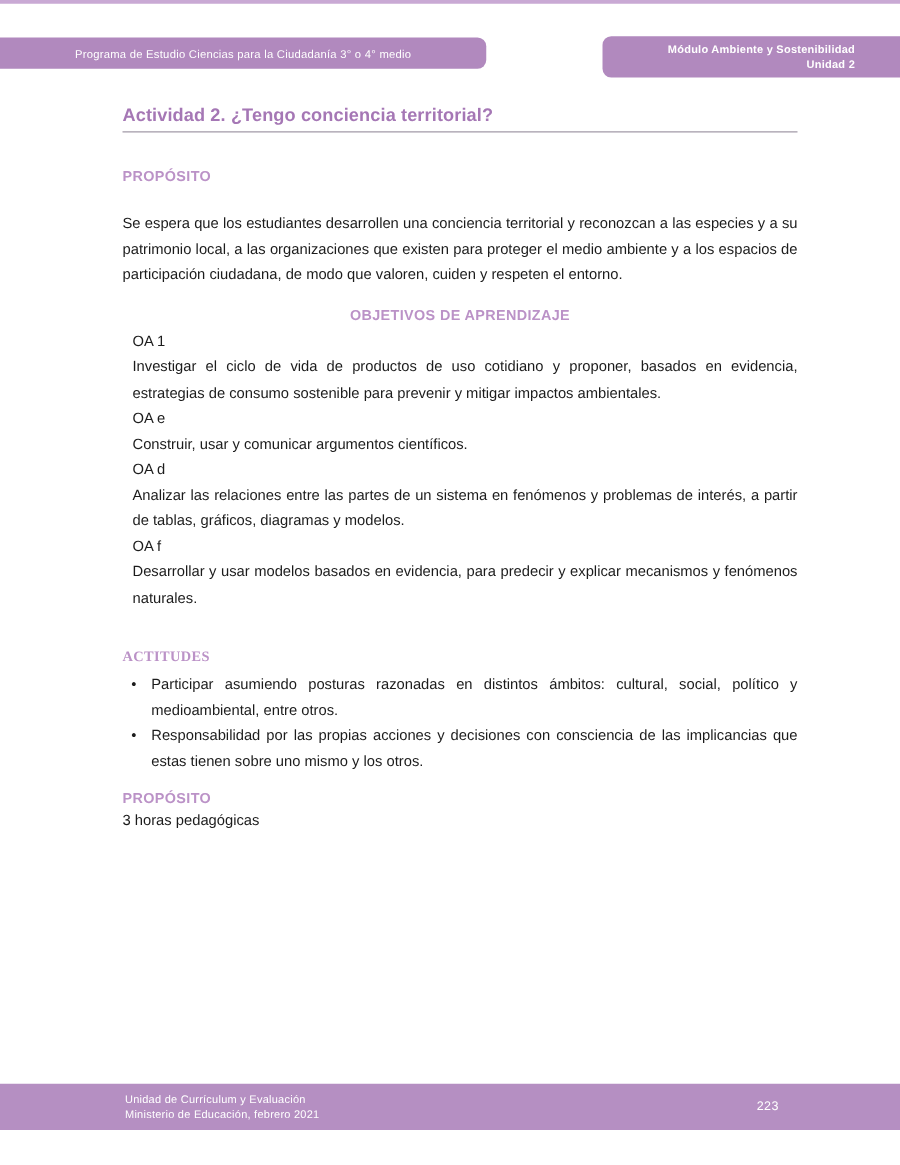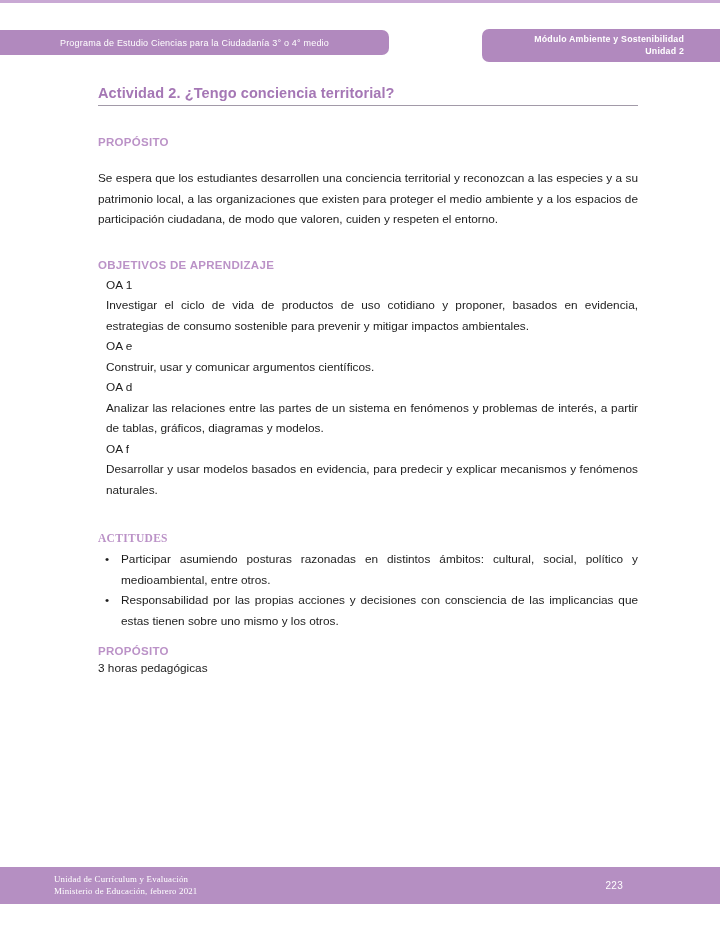--- a/index.html
+++ b/index.html
@@ -57,21 +57,21 @@
     font-size: 11.5px; font-weight: bold;
     color: #bb92c7; letter-spacing: 0.3px;
     line-height: 14px;
   }
   .h-proposito { margin-top: 29px; }
   .body-par {
     margin-top: 19px;
     font-size: 11.8px; line-height: 20.5px;
     text-align: justify;
   }
-  .h-objetivos { margin-top: 28px; }
+  .h-objetivos { margin-top: 16px; text-align: center; }
   .oa-list { margin-top: 3px; margin-left: 8px; }
   .oa-code { font-size: 11.8px; line-height: 20.5px; }
   .oa-text { font-size: 11.8px; line-height: 20.5px; text-align: justify; }
   .h-actitudes { margin-top: 31px; font-family: Liberation Serif, serif; }
   .bullet-list { margin-top: 4px; }
   .bullet-item { display: flex; }
   .bullet-dot {
     width: 23px; padding-left: 7px; flex: 0 0 23px;
     font-size: 11.8px; line-height: 20.5px;
   }
@@ -80,22 +80,22 @@
   .duracion-text { margin-top: 0; font-size: 11.8px; line-height: 20.5px; }
 
   
   .footer-bar {
     position: absolute; top: 867px; left: 0;
     width: 720px; height: 37px;
     background: #b58fc2;
     display: flex; align-items: center; justify-content: space-between;
   }
   .footer-left {
-    padding-left: 54px;
-    color: #ffffff; font-size: 8.8px; line-height: 11.8px; letter-spacing: 0.2px; font-family: Liberation Serif, serif;
+    padding-left: 100px;
+    color: #ffffff; font-size: 8.8px; line-height: 11.8px; letter-spacing: 0.2px;
   }
   .footer-page {
     padding-right: 97px;
     color: #ffffff; font-size: 10px; letter-spacing: 0.3px;
   }
 </style>
 </head>
 <body>
 
 <div class="top-line"></div>

